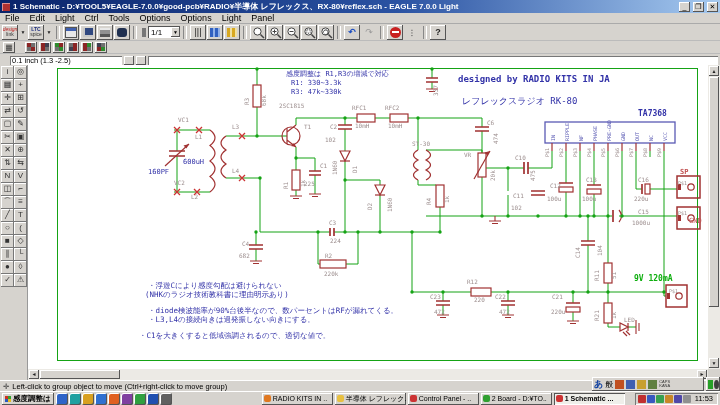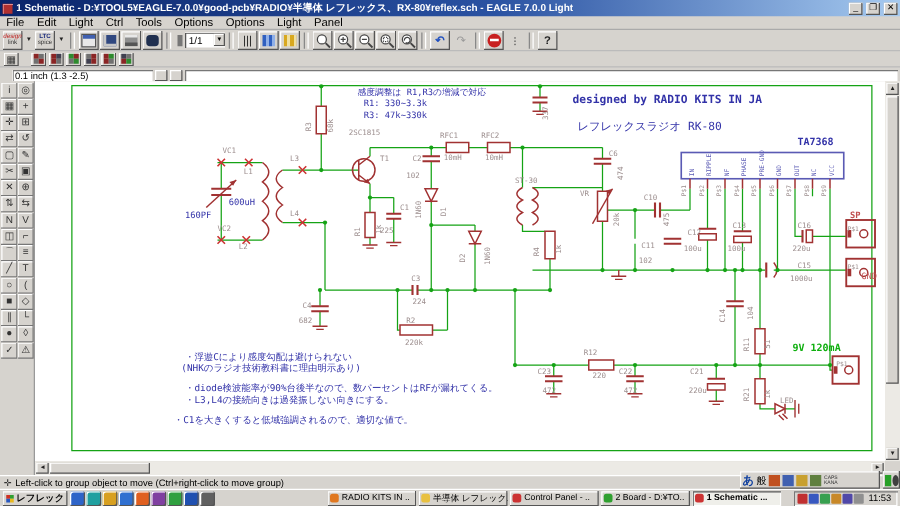--- a/index.html
+++ b/index.html
@@ -569,21 +569,21 @@
 </div>
 
 <div id="taskbar">
   <div id="startbtn" class="raised">
     <span class="flag">
       <i style="background:#d03020"></i>
         <i style="background:#30a030"></i>
         <i style="background:#2858c0"></i>
         <i style="background:#e8b820"></i>
     </span>
-    <span>レフレック</span>
+    <span>感度調整は</span>
   </div>
   <div id="quicklaunch" style="display:flex;gap:1px">
       <span class="ql raised" style="background: rgb(46, 100, 200);"></span>
       <span class="ql raised" style="background: rgb(32, 160, 160);"></span>
       <span class="ql raised" style="background: rgb(216, 160, 32);"></span>
       <span class="ql raised" style="background: rgb(48, 112, 208);"></span>
       <span class="ql raised" style="background: rgb(224, 96, 32);"></span>
       <span class="ql raised" style="background: rgb(128, 64, 160);"></span>
       <span class="ql raised" style="background: rgb(48, 160, 64);"></span>
       <span class="ql raised" style="background: rgb(32, 80, 176);"></span>

